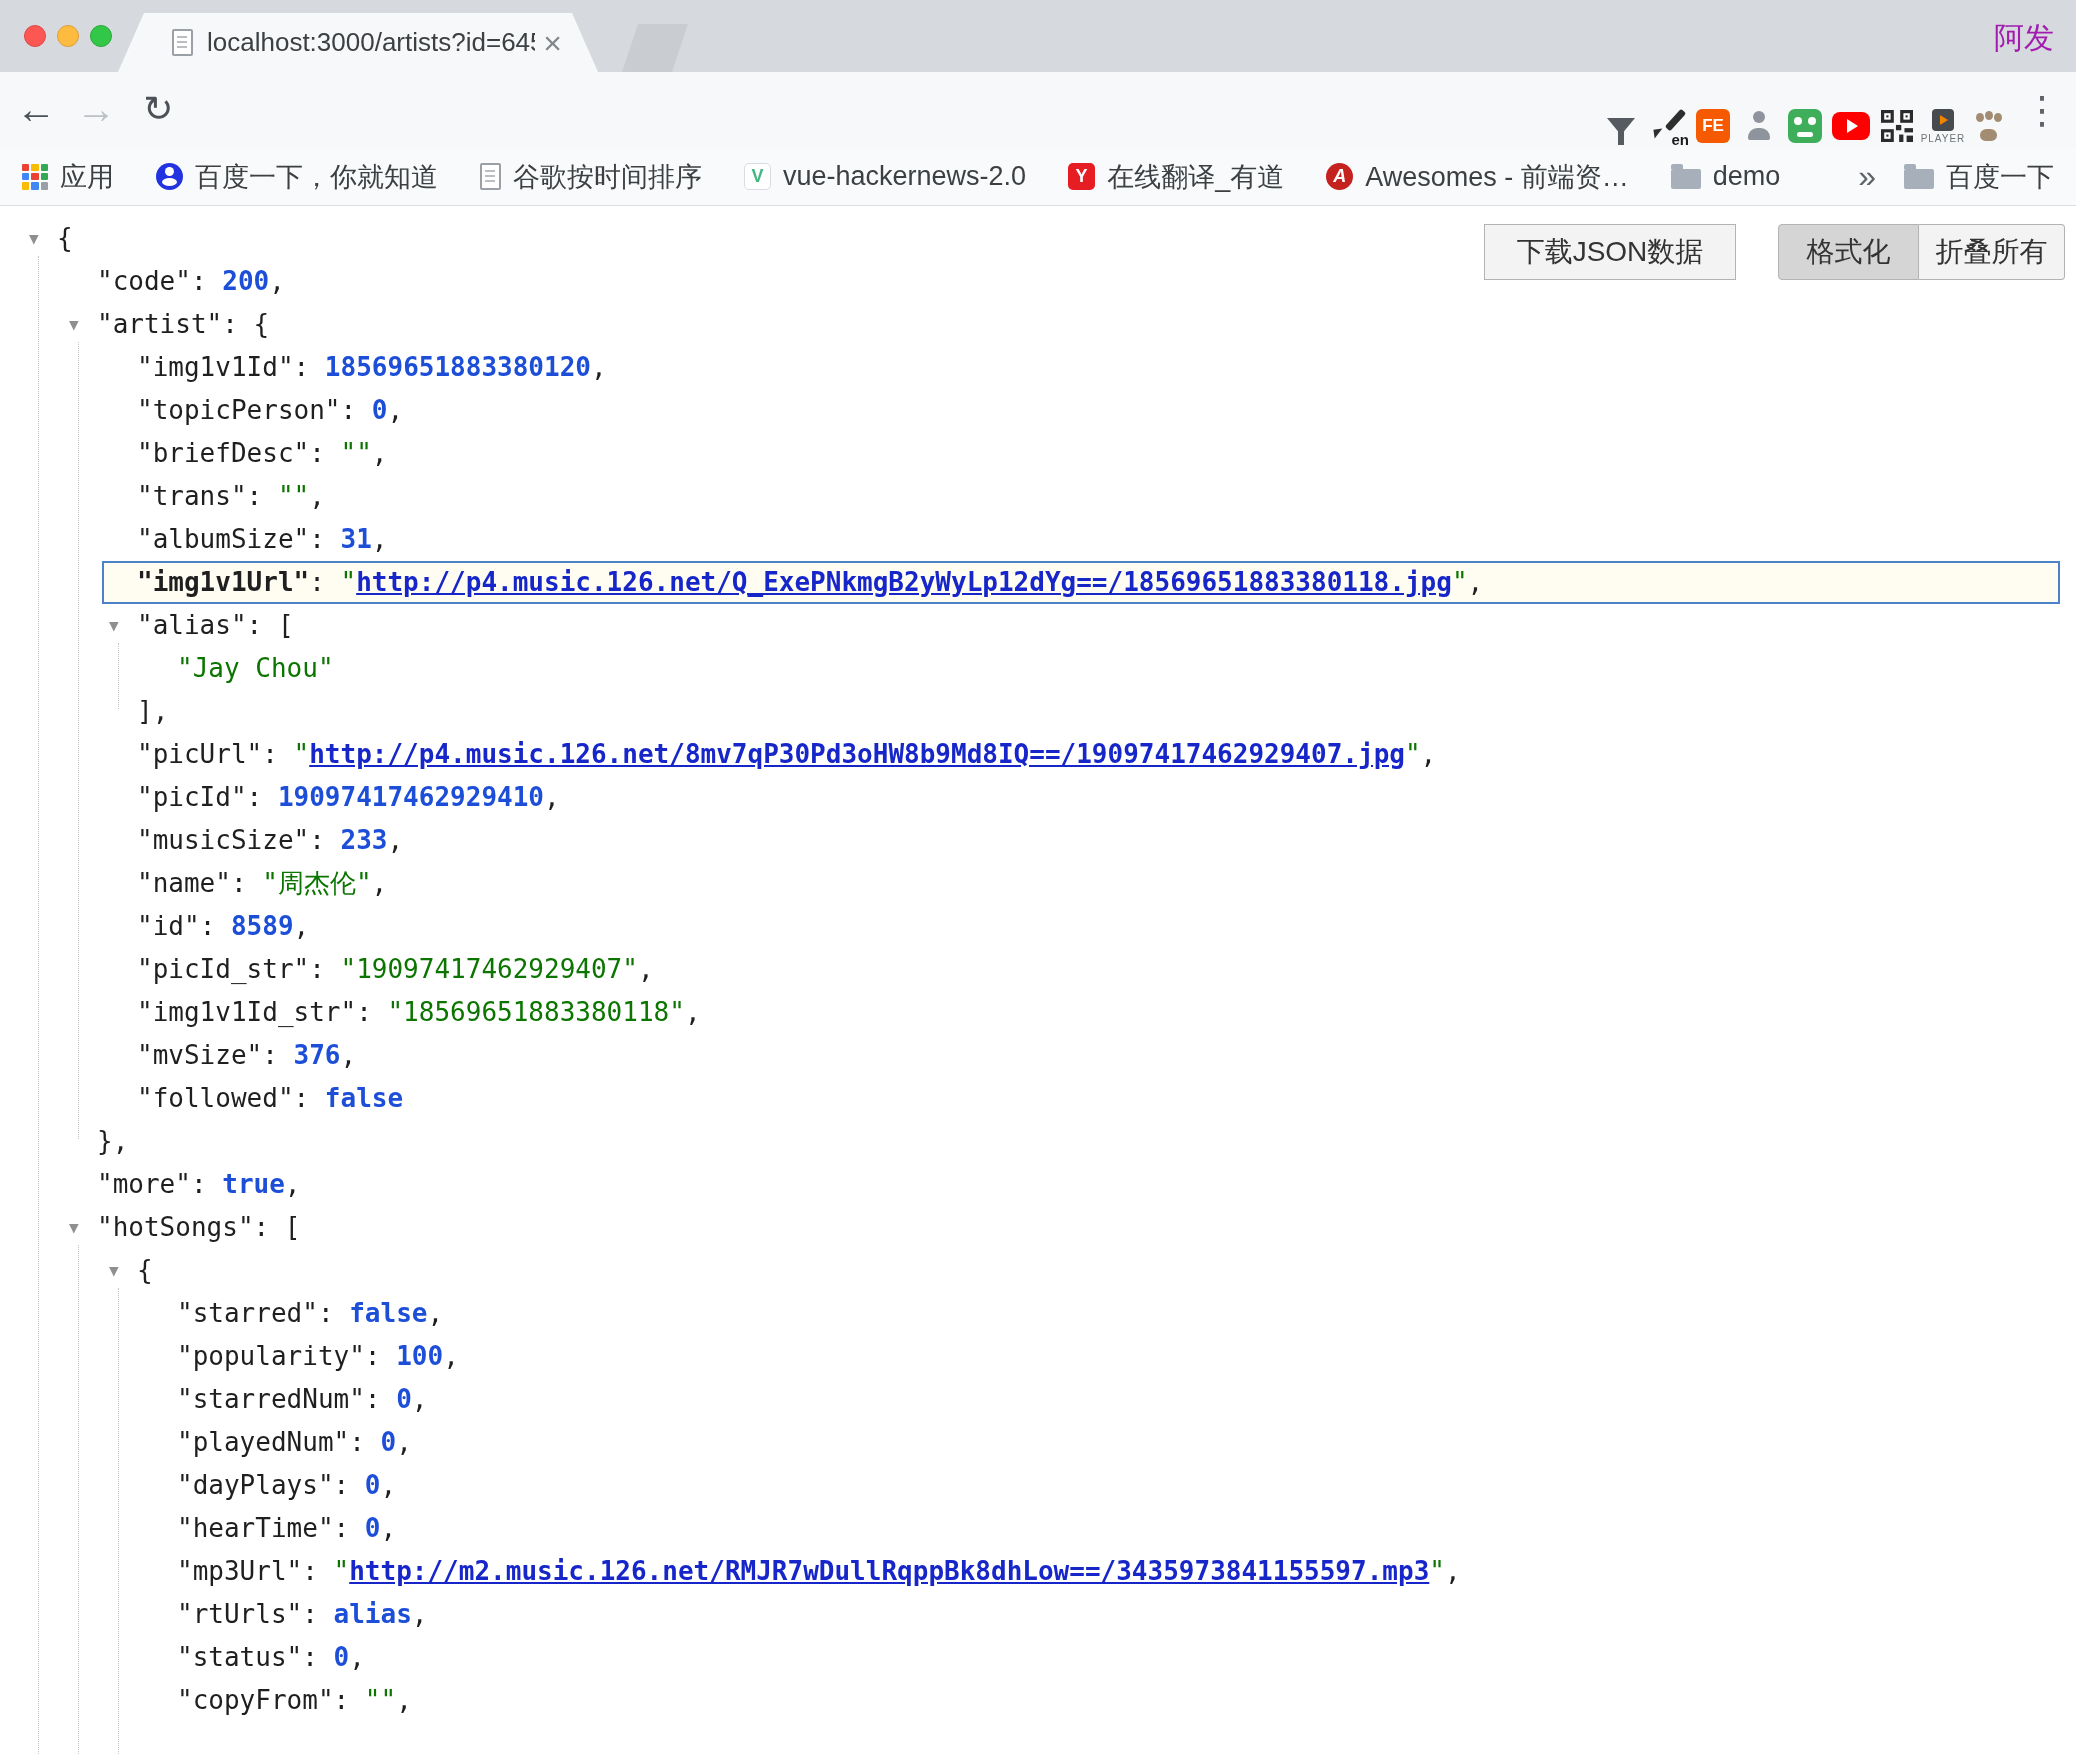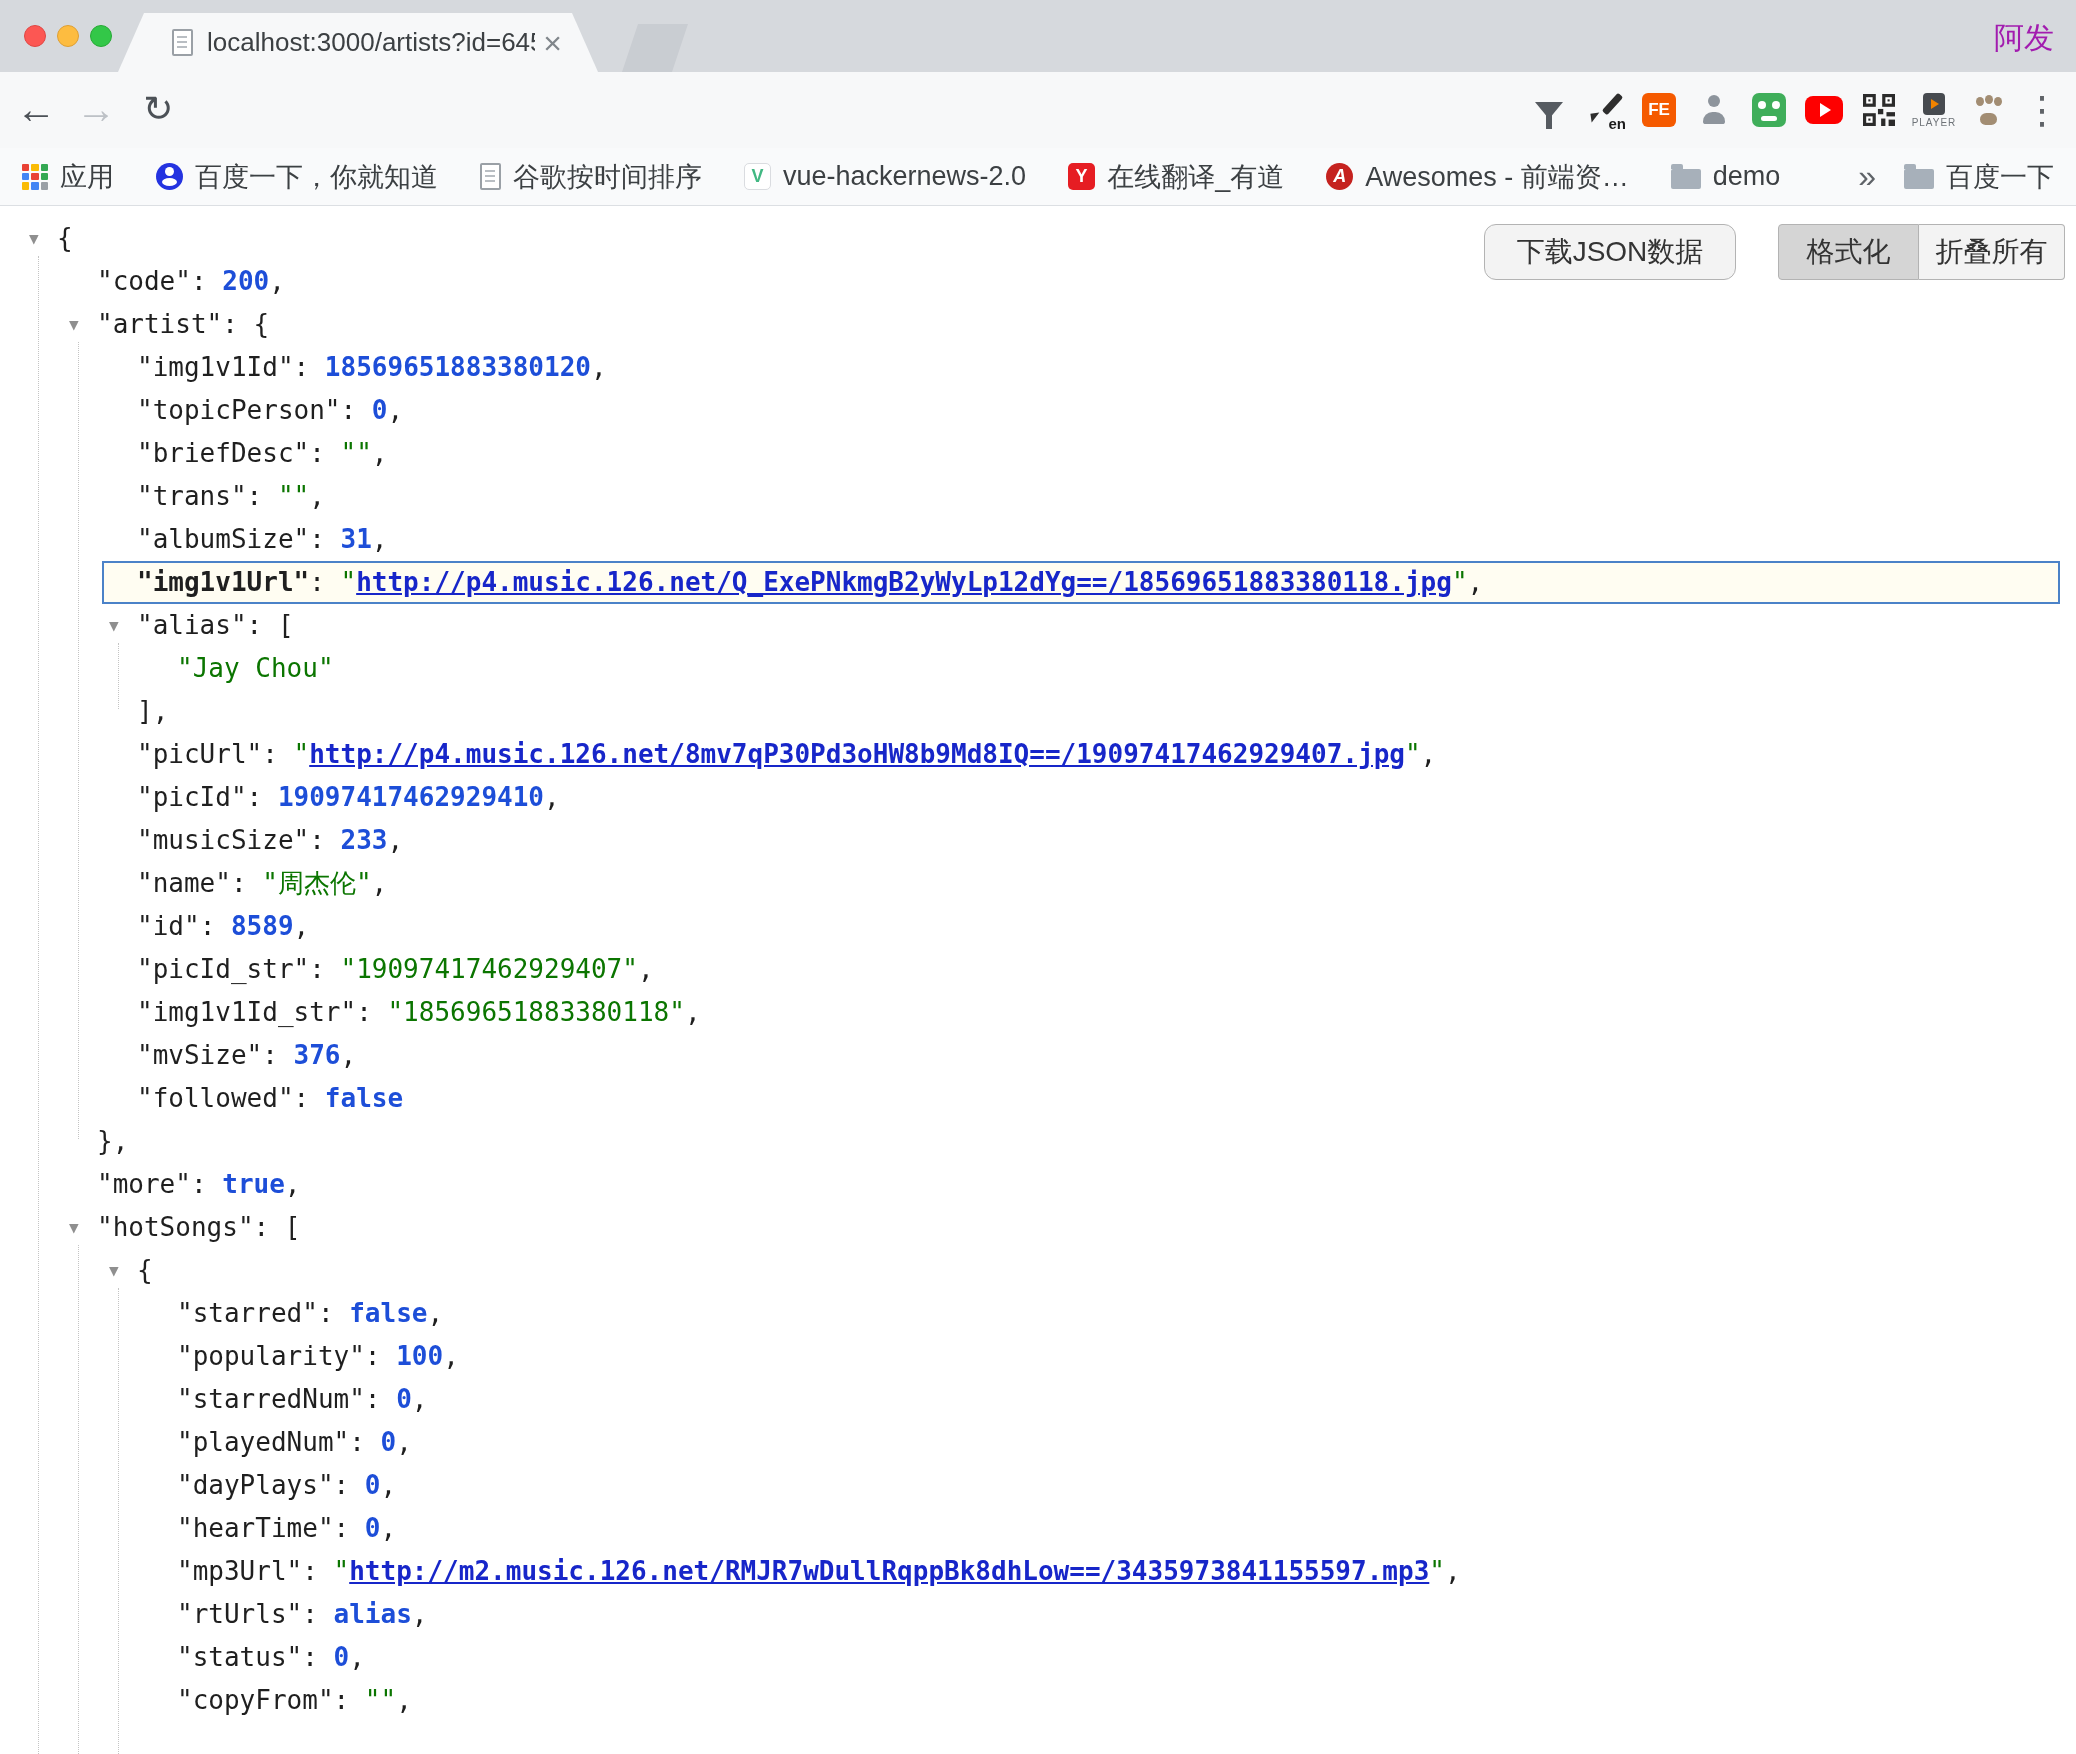--- a/index.html
+++ b/index.html
@@ -30,21 +30,21 @@
   .nav-btn.fwd { left:68px; color:#bdc1c6; }
   .nav-btn.reload { left:130px; font-size:36px; }
   .omnibox { position:absolute; left:188px; top:12px; width:1324px; height:52px; background:#fff;
     border:1px solid #c8cbcf; border-radius:6px; display:flex; align-items:center; padding:0 14px; cursor:text; }
   .info-icon { width:26px; height:26px; border:2px solid #80868b; border-radius:50%; position:relative; flex:0 0 auto; cursor:pointer; }
   .info-icon::before { content:''; position:absolute; left:9px; top:3px; width:4px; height:4px; background:#80868b; }
   .info-icon::after  { content:''; position:absolute; left:9px; top:9px; width:4px; height:9px; background:#80868b; }
   .url-text { font-size:29px; color:#202124; margin-left:16px; flex:1; white-space:nowrap; overflow:hidden; }
   .star { font-size:36px; color:#9aa0a6; flex:0 0 auto; cursor:pointer; line-height:1; }
 
-  .ext-row { position:absolute; right:64px; top:0; height:76px; display:flex; align-items:flex-end; gap:9px; }
+  .ext-row { position:absolute; right:64px; top:16px; height:76px; display:flex; align-items:flex-end; }
   .ext { width:46px; height:76px; display:flex; flex-direction:column; align-items:center; justify-content:center; position:relative; cursor:pointer; }
   .menu-dots { position:absolute; right:12px; top:0; height:76px; line-height:76px; font-size:38px; color:#5f6368; width:44px; text-align:center; cursor:pointer; }
 
   
   .funnel { width:0; height:0; border-left:14px solid transparent; border-right:14px solid transparent; border-top:17px solid #565b61; position:relative; }
   .funnel::after { content:''; position:absolute; left:-3px; top:-4px; width:6px; height:14px; background:#565b61; }
   .pen-wrap { width:36px; height:36px; position:relative; }
   .pen-wrap::before { content:''; position:absolute; top:0px; right:6px; width:7px; height:24px; background:#2e2e2e; border-radius:2px; transform:rotate(42deg); }
   .pen-wrap::after { content:''; position:absolute; left:5px; bottom:6px; width:0; height:0;
     border-top:9px solid #2e2e2e; border-right:9px solid transparent; transform:rotate(-8deg); }
@@ -88,21 +88,21 @@
     font-size:18px; font-weight:bold; color:#fff; }
   .vue-icon { background:#fff; border:1px solid #dadce0; color:#42b883; }
   .yd-icon { background:#e61d23; }
   .aw-icon { background:#c5221f; border-radius:50%; font-style:italic; }
   .folder-icon { width:30px; height:20px; background:#a7b0ba; border-radius:2px; position:relative; margin-top:5px; flex:0 0 auto; }
   .folder-icon::before { content:''; position:absolute; top:-5px; left:0; width:12px; height:5px; background:#a7b0ba; border-radius:2px 2px 0 0; }
 
   
   .content { position:absolute; top:207px; left:0; right:0; bottom:0; background:#fff; }
   .btn { position:absolute; top:17px; height:56px; border:1px solid #b3b3b3; background:#f3f3f3;
-    font-family:inherit; font-size:28px; color:#333; text-align:center; border-radius:12px; cursor:pointer; z-index:3; line-height:54px; }
+    font-family:inherit; font-size:28px; color:#333; text-align:center; border-radius:0; cursor:pointer; z-index:3; line-height:54px; }
   .btn-download { left:1484px; width:252px; }
   .btn-format { left:1778px; width:141px; background:#d5d5d5; border-radius:4px 0 0 4px; }
   .btn-collapse { left:1919px; width:146px; border-left:none; border-radius:0 4px 4px 0; }
 
   .json-tree { position:absolute; top:0; left:0; right:0; bottom:0; overflow:hidden;
     font-family:"DejaVu Sans Mono",monospace; font-size:26px; line-height:43px; color:#1f1f1f; padding-top:10px; z-index:1; }
   .jline { height:43px; white-space:nowrap; position:relative; z-index:1; }
   .jline.hl { background:#fffdf2; border:2px solid #4b82c8; line-height:39px; }
   .jline.hl .k { font-weight:bold; }
   .k, .p { color:#1f1f1f; }

